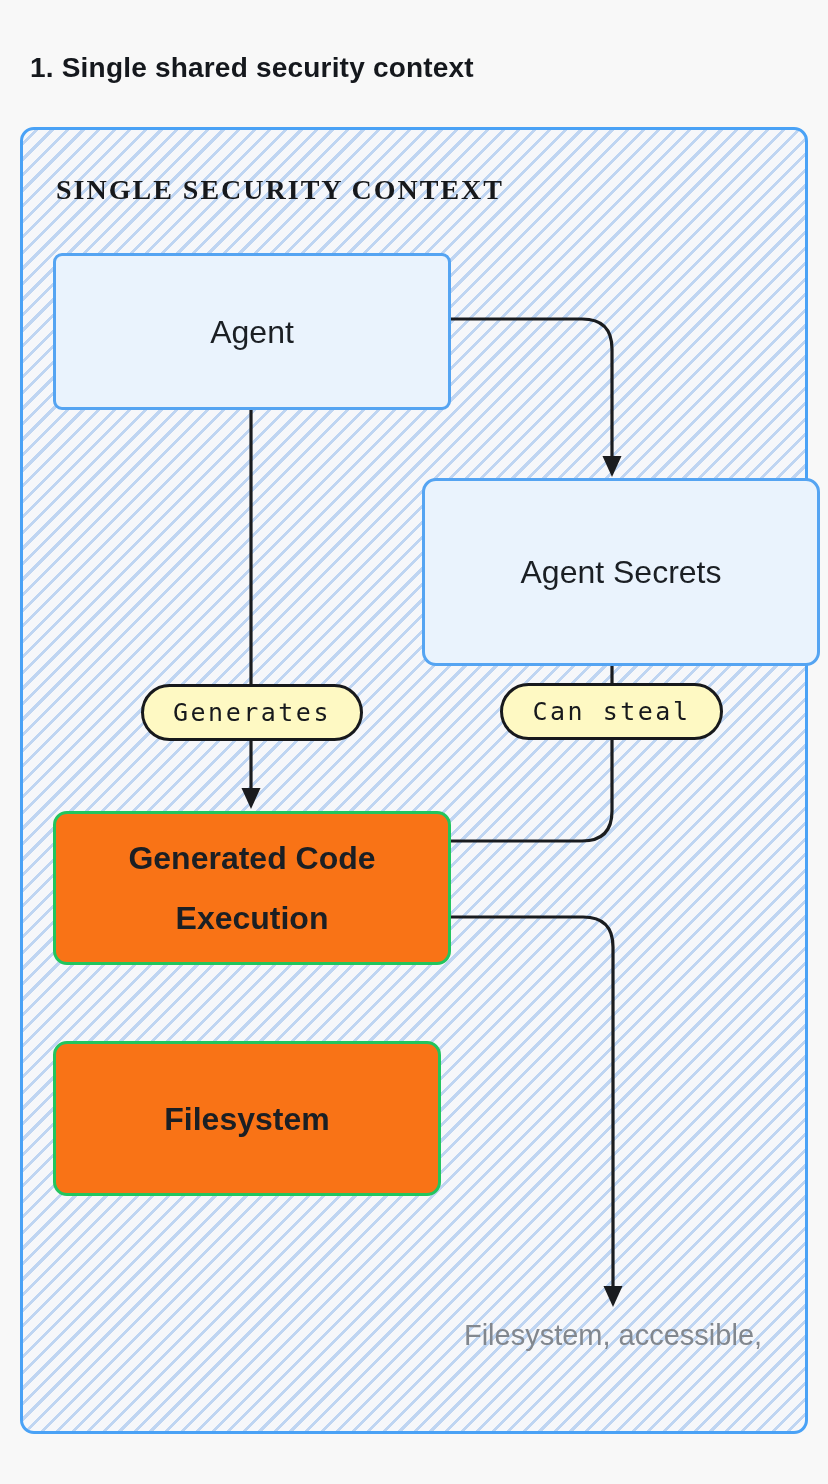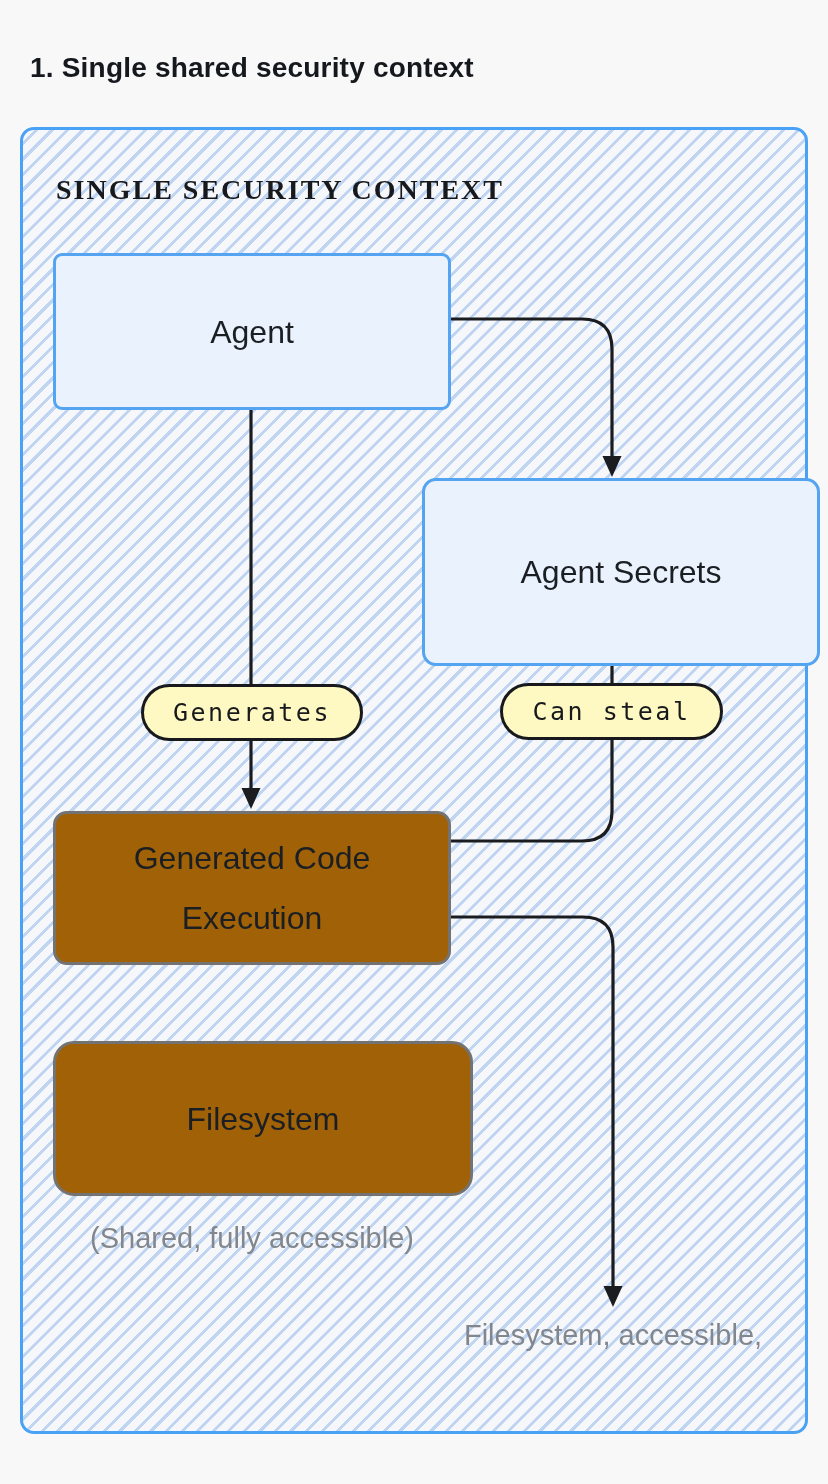--- a/index.html
+++ b/index.html
@@ -37,26 +37,26 @@
 
   .node {
     position: absolute;
     border-radius: 14px;
     display: flex; align-items: center; justify-content: center;
     text-align: center;
     font-size: 32px; color: #1b1f24; line-height: 60px;
     z-index: 2;
   }
   .node.blue  { background: #eaf3fd; border: 3px solid #55a4f2; }
-  .node.green { background: #a16207; border: 3px solid #737373; }
+  .node.green { background: #f97316; border: 3px solid #22c55e; font-weight: bold; }
 
   .node-agent          { left: 53px;  top: 253px;  width: 398px; height: 157px; border-radius: 9px; }
   .node-agent-secrets  { left: 377px; top: 478px;  width: 398px; height: 188px; margin-left: 45px; }
   .node-generated-code { left: 53px;  top: 811px;  width: 398px; height: 154px; padding: 0 28px; }
-  .node-filesystem     { left: 53px;  top: 1041px; width: 420px; height: 155px; border-radius: 21px; }
+  .node-filesystem     { left: 53px;  top: 1041px; width: 388px; height: 155px; }
 
   .pill {
     position: absolute;
     background: #fef9c3; border: 3px solid #17191c; border-radius: 30px;
     display: flex; align-items: center; justify-content: center;
     font-family: "DejaVu Sans Mono", monospace;
     font-size: 25px; font-weight: 500; letter-spacing: 2.5px; color: #17191c;
     z-index: 3;
   }
   .pill-generates { left: 141px; top: 684px; width: 222px; height: 57px; }
@@ -130,18 +130,17 @@
   </div>
 
   <div class="pill pill-generates">
     <span>Generates</span>
   </div>
 
   <div class="pill pill-can-steal">
     <span>Can steal</span>
   </div>
 
-  <div class="note note-shared">(Shared, fully accessible)</div>
 
   <div class="note note-reach-1">Filesystem, accessible,</div>
 
 
 </div>
 
 </body></html>

